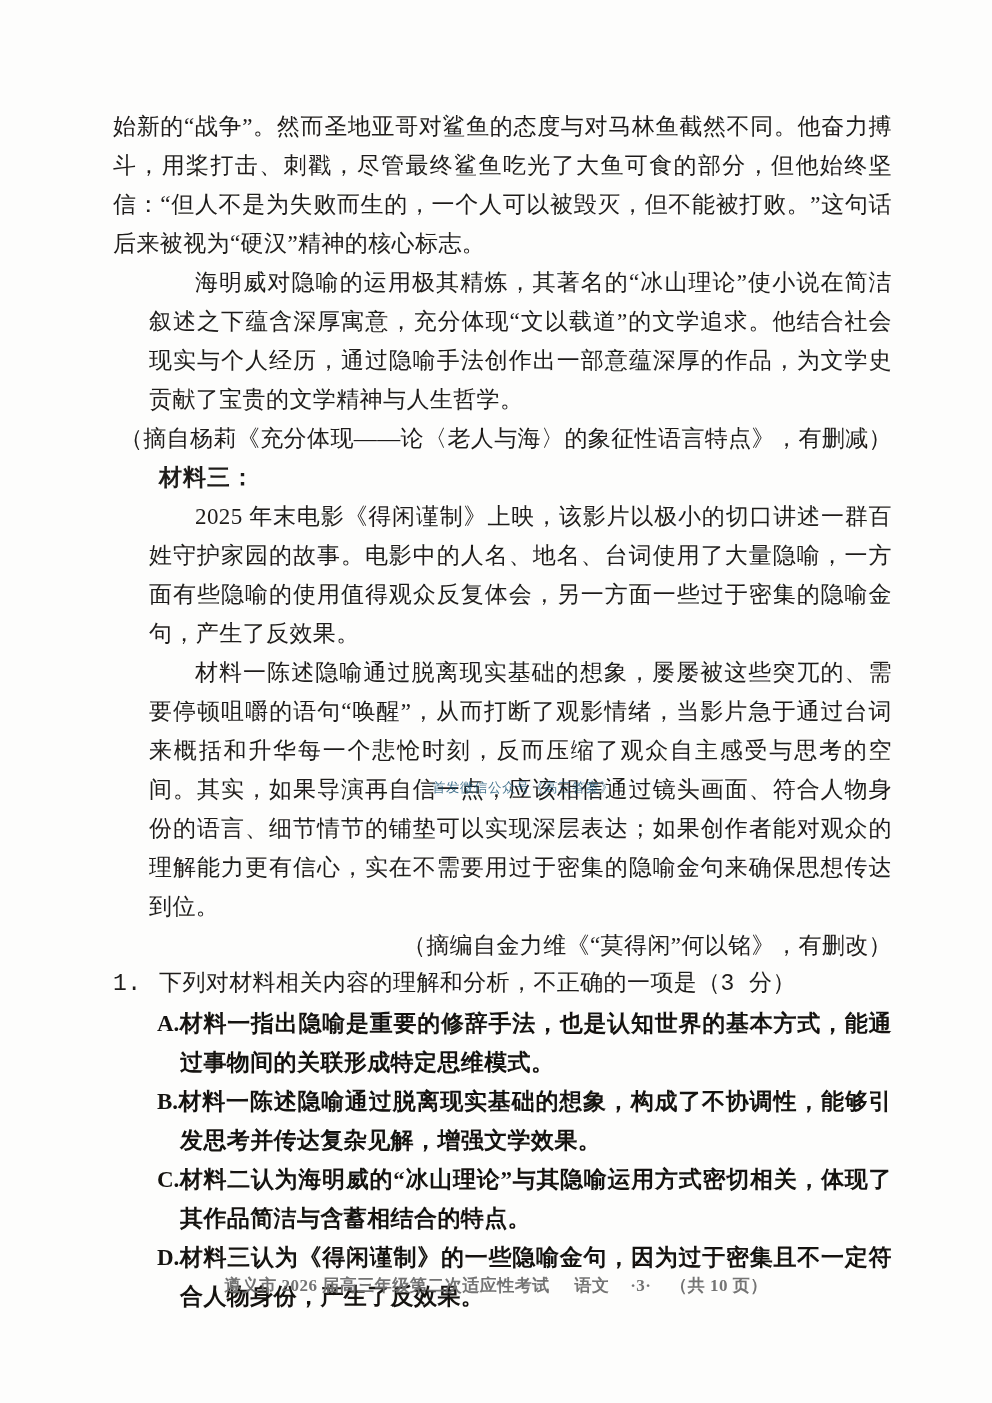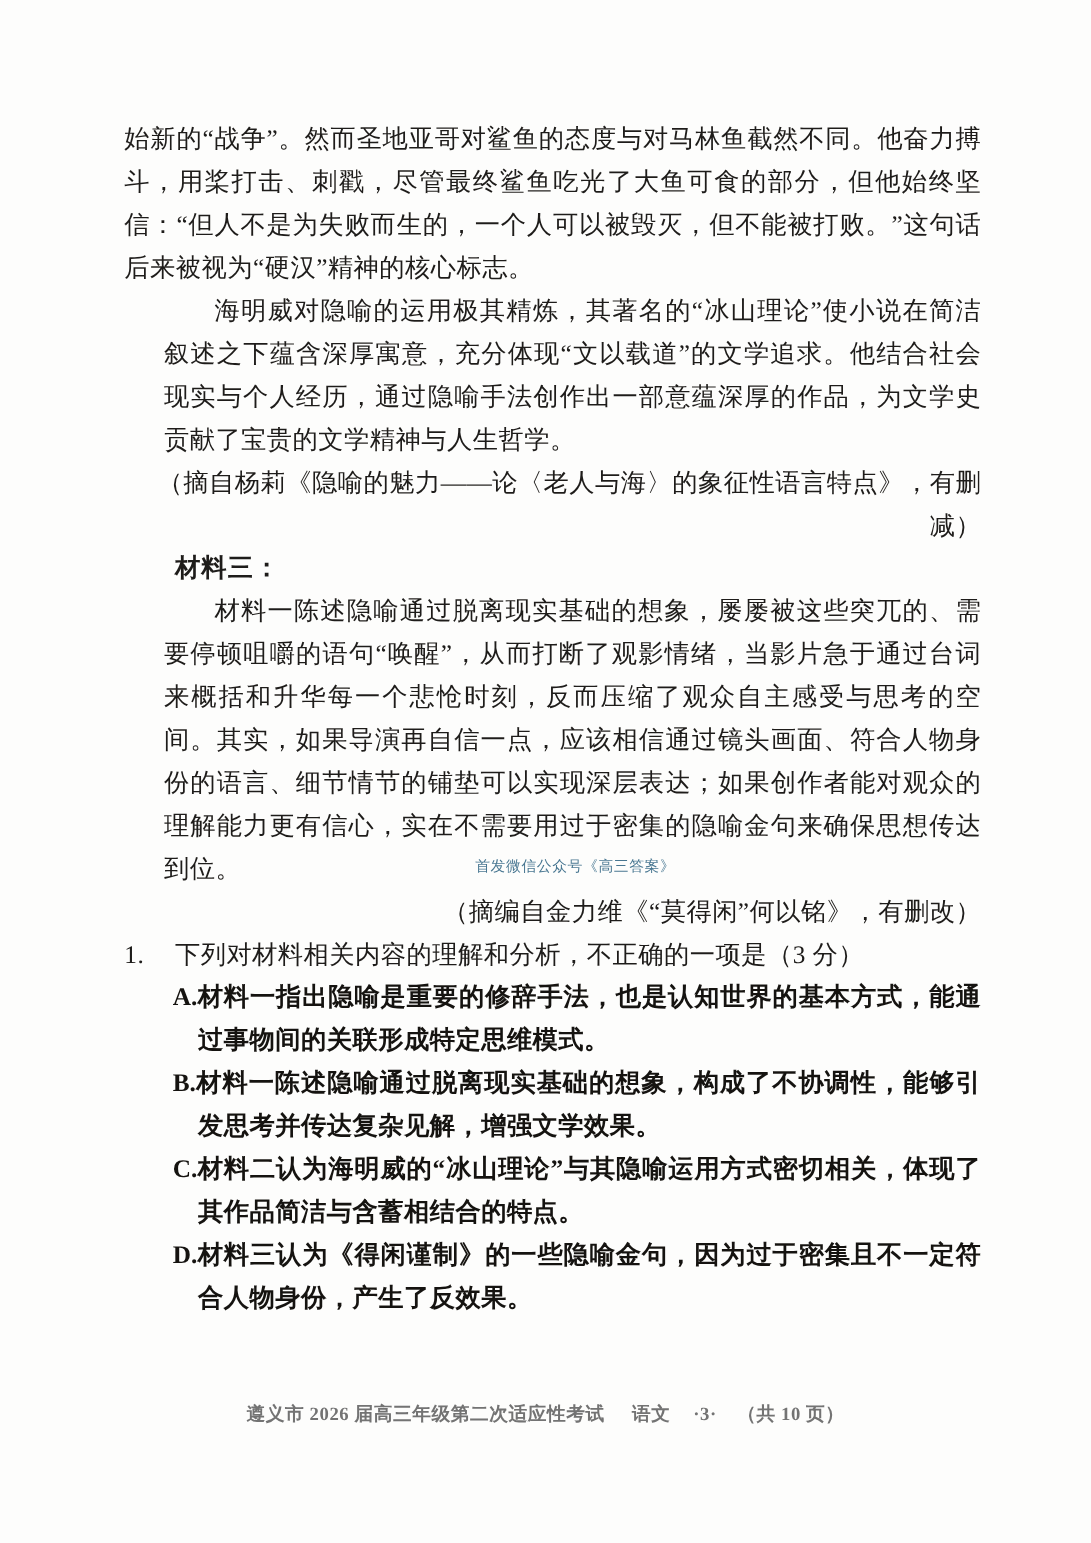--- a/index.html
+++ b/index.html
@@ -41,20 +41,21 @@
   }
   .material-heading {
     margin: 0;
     text-indent: 46px;
     font-weight: 700;
     letter-spacing: 1px;
   }
   .question-line {
     margin: 0;
     text-indent: 0;
+    font-family: Liberation Mono, monospace;
   }
   .question-number {
     display: inline-block;
     width: 46px;
     text-indent: 0;
   }
   .option {
     margin: 0 0 0 44px;
     padding-left: 23px;
     text-indent: -23px;
@@ -99,24 +100,25 @@
 <body>
 
 <div class="page">
 
   <div class="content">
 
     <p class="para">始新的“战争”。然而圣地亚哥对鲨鱼的态度与对马林鱼截然不同。他奋力搏斗，用桨打击、刺戳，尽管最终鲨鱼吃光了大鱼可食的部分，但他始终坚信：“但人不是为失败而生的，一个人可以被毁灭，但不能被打败。”这句话后来被视为“硬汉”精神的核心标志。</p>
 
     <p class="para indent">海明威对隐喻的运用极其精炼，其著名的“冰山理论”使小说在简洁叙述之下蕴含深厚寓意，充分体现“文以载道”的文学追求。他结合社会现实与个人经历，通过隐喻手法创作出一部意蕴深厚的作品，为文学史贡献了宝贵的文学精神与人生哲学。</p>
 
-    <p class="source-line">（摘自杨莉《隐喻的魅力——论〈老人与海〉的象征性语言特点》，有删减）</p>
+    <p class="source-line">（摘自杨莉《充分体现——论〈老人与海〉的象征性语言特点》，有删减）</p>
 
     <p class="material-heading">材料三：</p>
 
+    <p class="para indent">2025 年末电影《得闲谨制》上映，该影片以极小的切口讲述一群百姓守护家园的故事。电影中的人名、地名、台词使用了大量隐喻，一方面有些隐喻的使用值得观众反复体会，另一方面一些过于密集的隐喻金句，产生了反效果。</p>
 
     <p class="para indent">材料一陈述隐喻通过脱离现实基础的想象，屡屡被这些突兀的、需要停顿咀嚼的语句“唤醒”，从而打断了观影情绪，当影片急于通过台词来概括和升华每一个悲怆时刻，反而压缩了观众自主感受与思考的空间。其实，如果导演再自信一点，应该相信通过镜头画面、符合人物身份的语言、细节情节的铺垫可以实现深层表达；如果创作者能对观众的理解能力更有信心，实在不需要用过于密集的隐喻金句来确保思想传达到位。</p>
 
     <p class="source-line">（摘编自金力维《“莫得闲”何以铭》，有删改）</p>
 
     <p class="question-line">
       <span class="question-number">1.</span><span>下列对材料相关内容的理解和分析，不正确的一项是（3 分）</span>
     </p>
 
     <p class="option">

